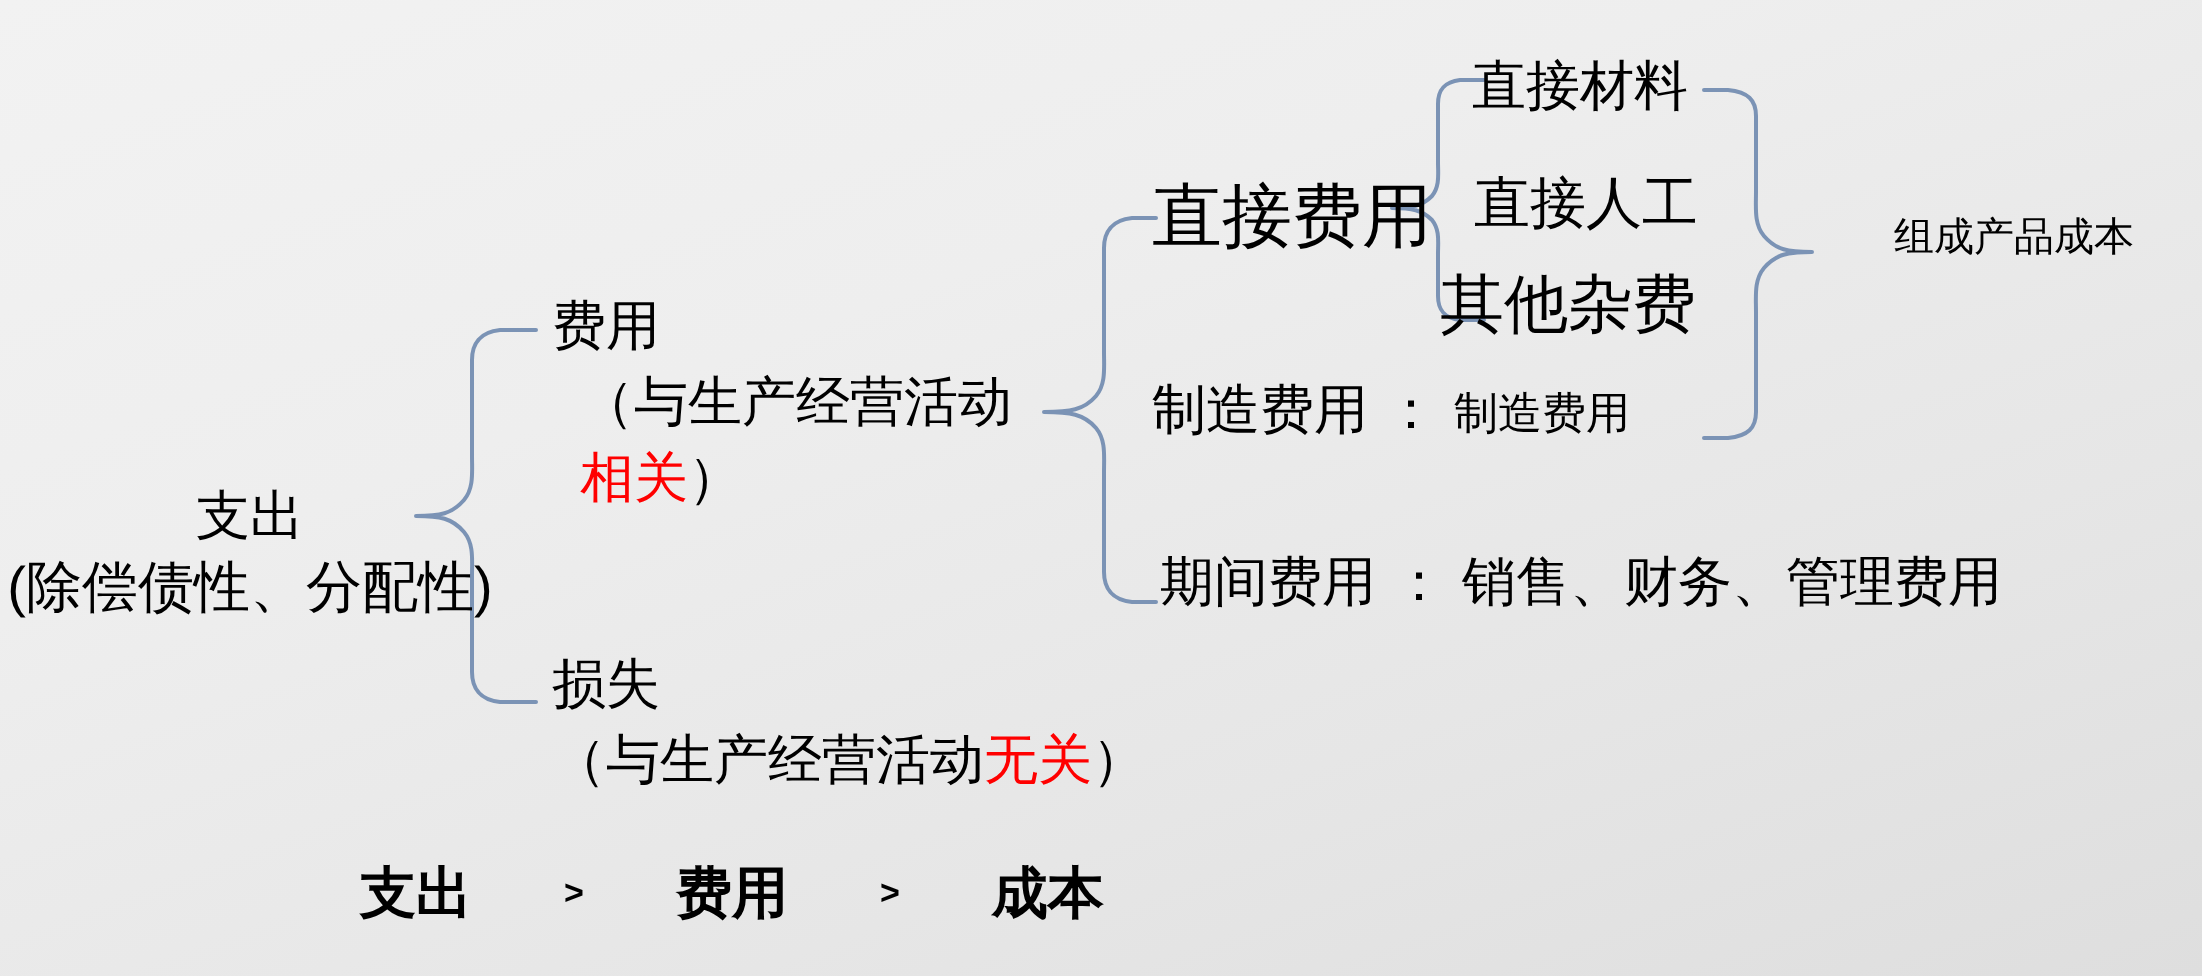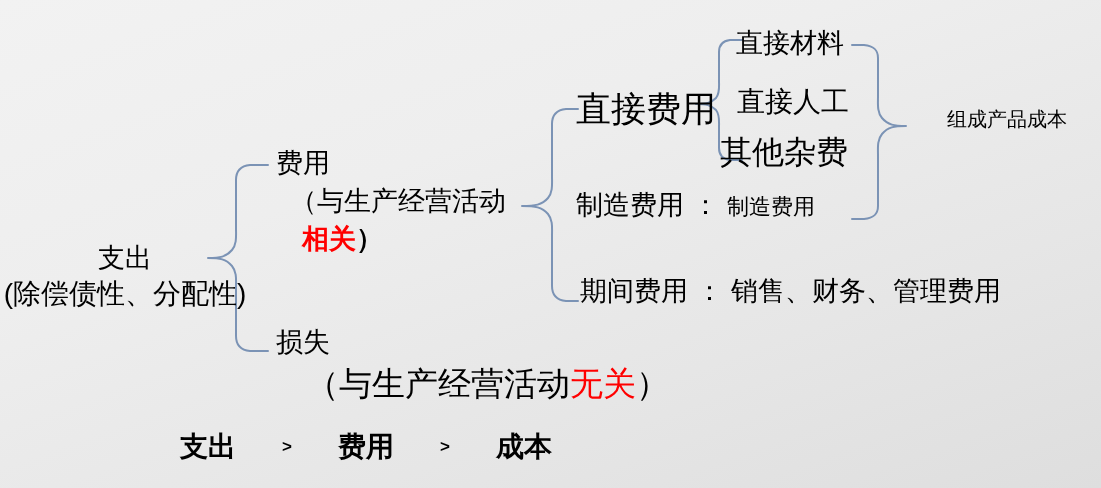--- a/index.html
+++ b/index.html
@@ -42,23 +42,23 @@
     top: 243px;
     width: 250px;
     text-align: center;
   }
   #root-title { font-size: 27px; }
   #root-sub { font-size: 28px; margin-top: 2px; }
 
   
   #fee-wrap { left: 276px; top: 148px; font-size: 27px; }
   #fee-sub1 { font-size: 27px; margin-left: 14px; margin-top: 6px; }
-  #fee-sub2 { font-size: 27px; margin-left: 26px; margin-top: 6px; font-weight: bold; }
+  #fee-sub2 { font-size: 27px; margin-left: 14px; margin-top: 6px; }
   #loss-wrap { left: 276px; top: 327px; font-size: 27px; }
-  #loss-sub { font-size: 33px; margin-left: 30px; margin-top: 6px; }
+  #loss-sub { font-size: 27px; margin-left: 0; margin-top: 6px; }
   .red { color: #ff0000; }
 
   
   #direct-fee { left: 576px; top: 88px; font-size: 35px; }
   #indirect-row { left: 576px; top: 190px; font-size: 27px; }
   #period-row { left: 580px; top: 276px; font-size: 27px; text-align: center; }
   .colon { margin: 0 8px; }
   .sub-sans { font-family: "Liberation Sans", "DejaVu Sans", sans-serif; font-size: 22px; text-align: right; }
 
   

